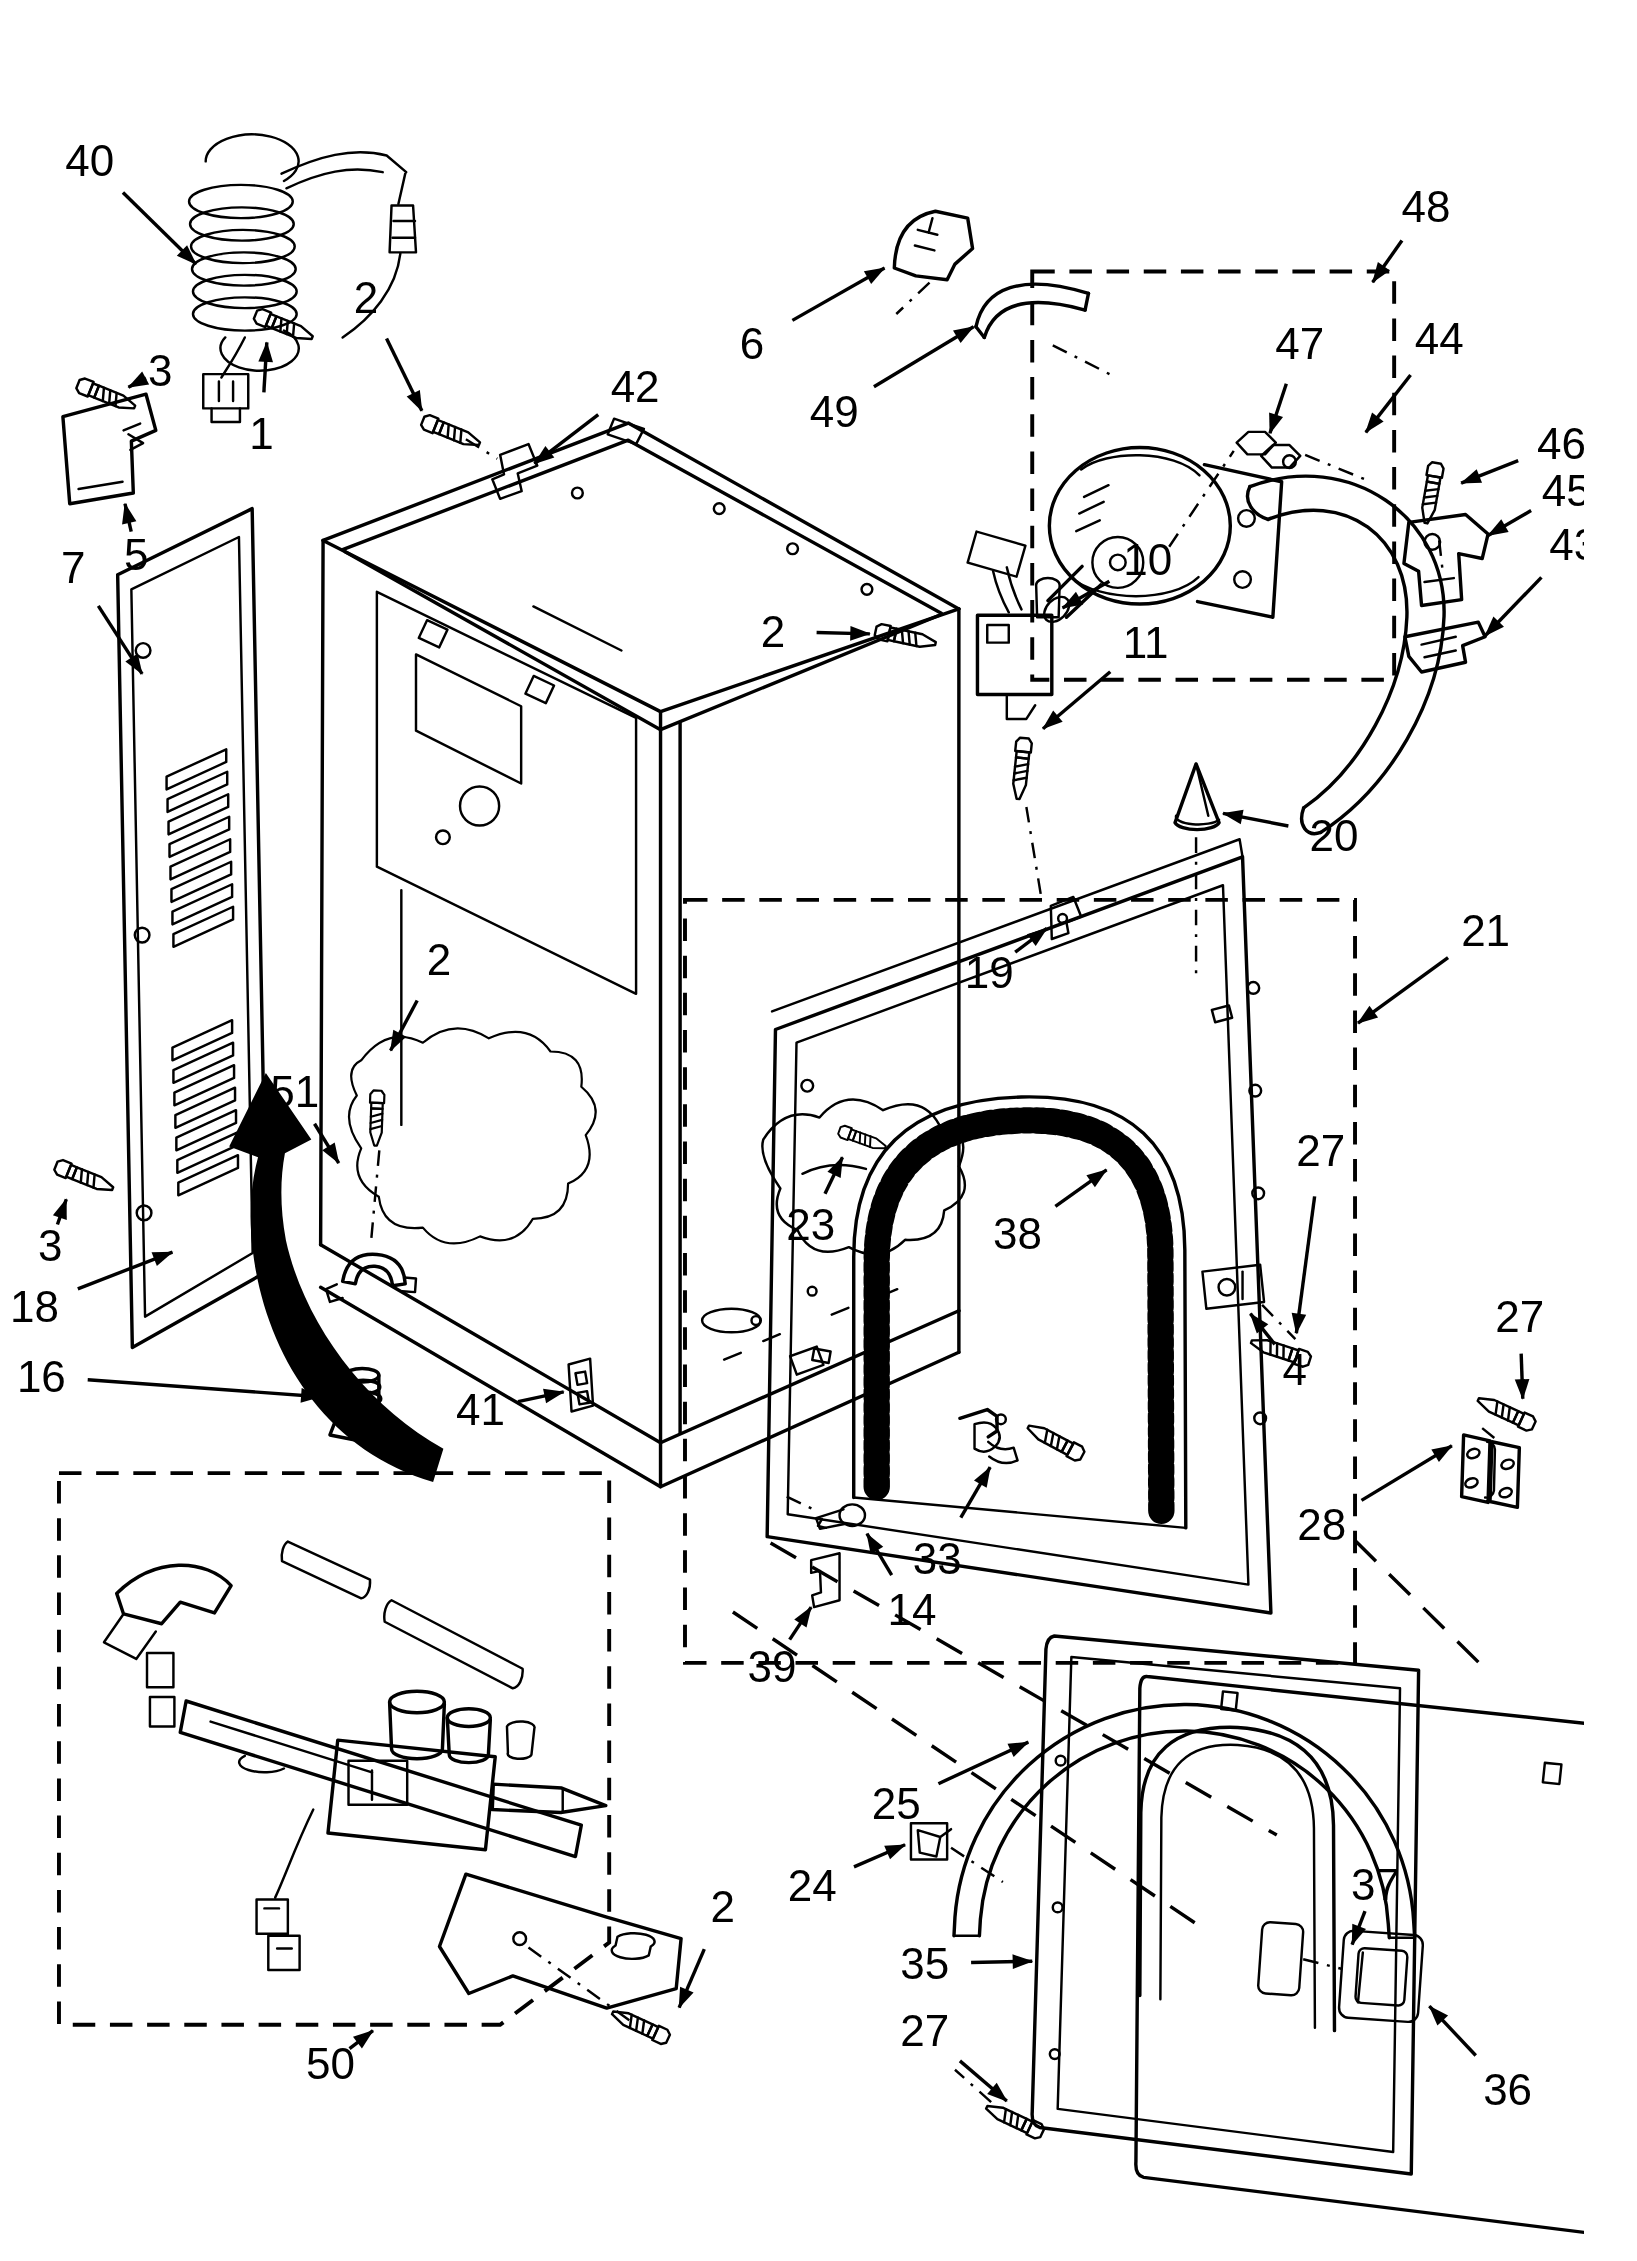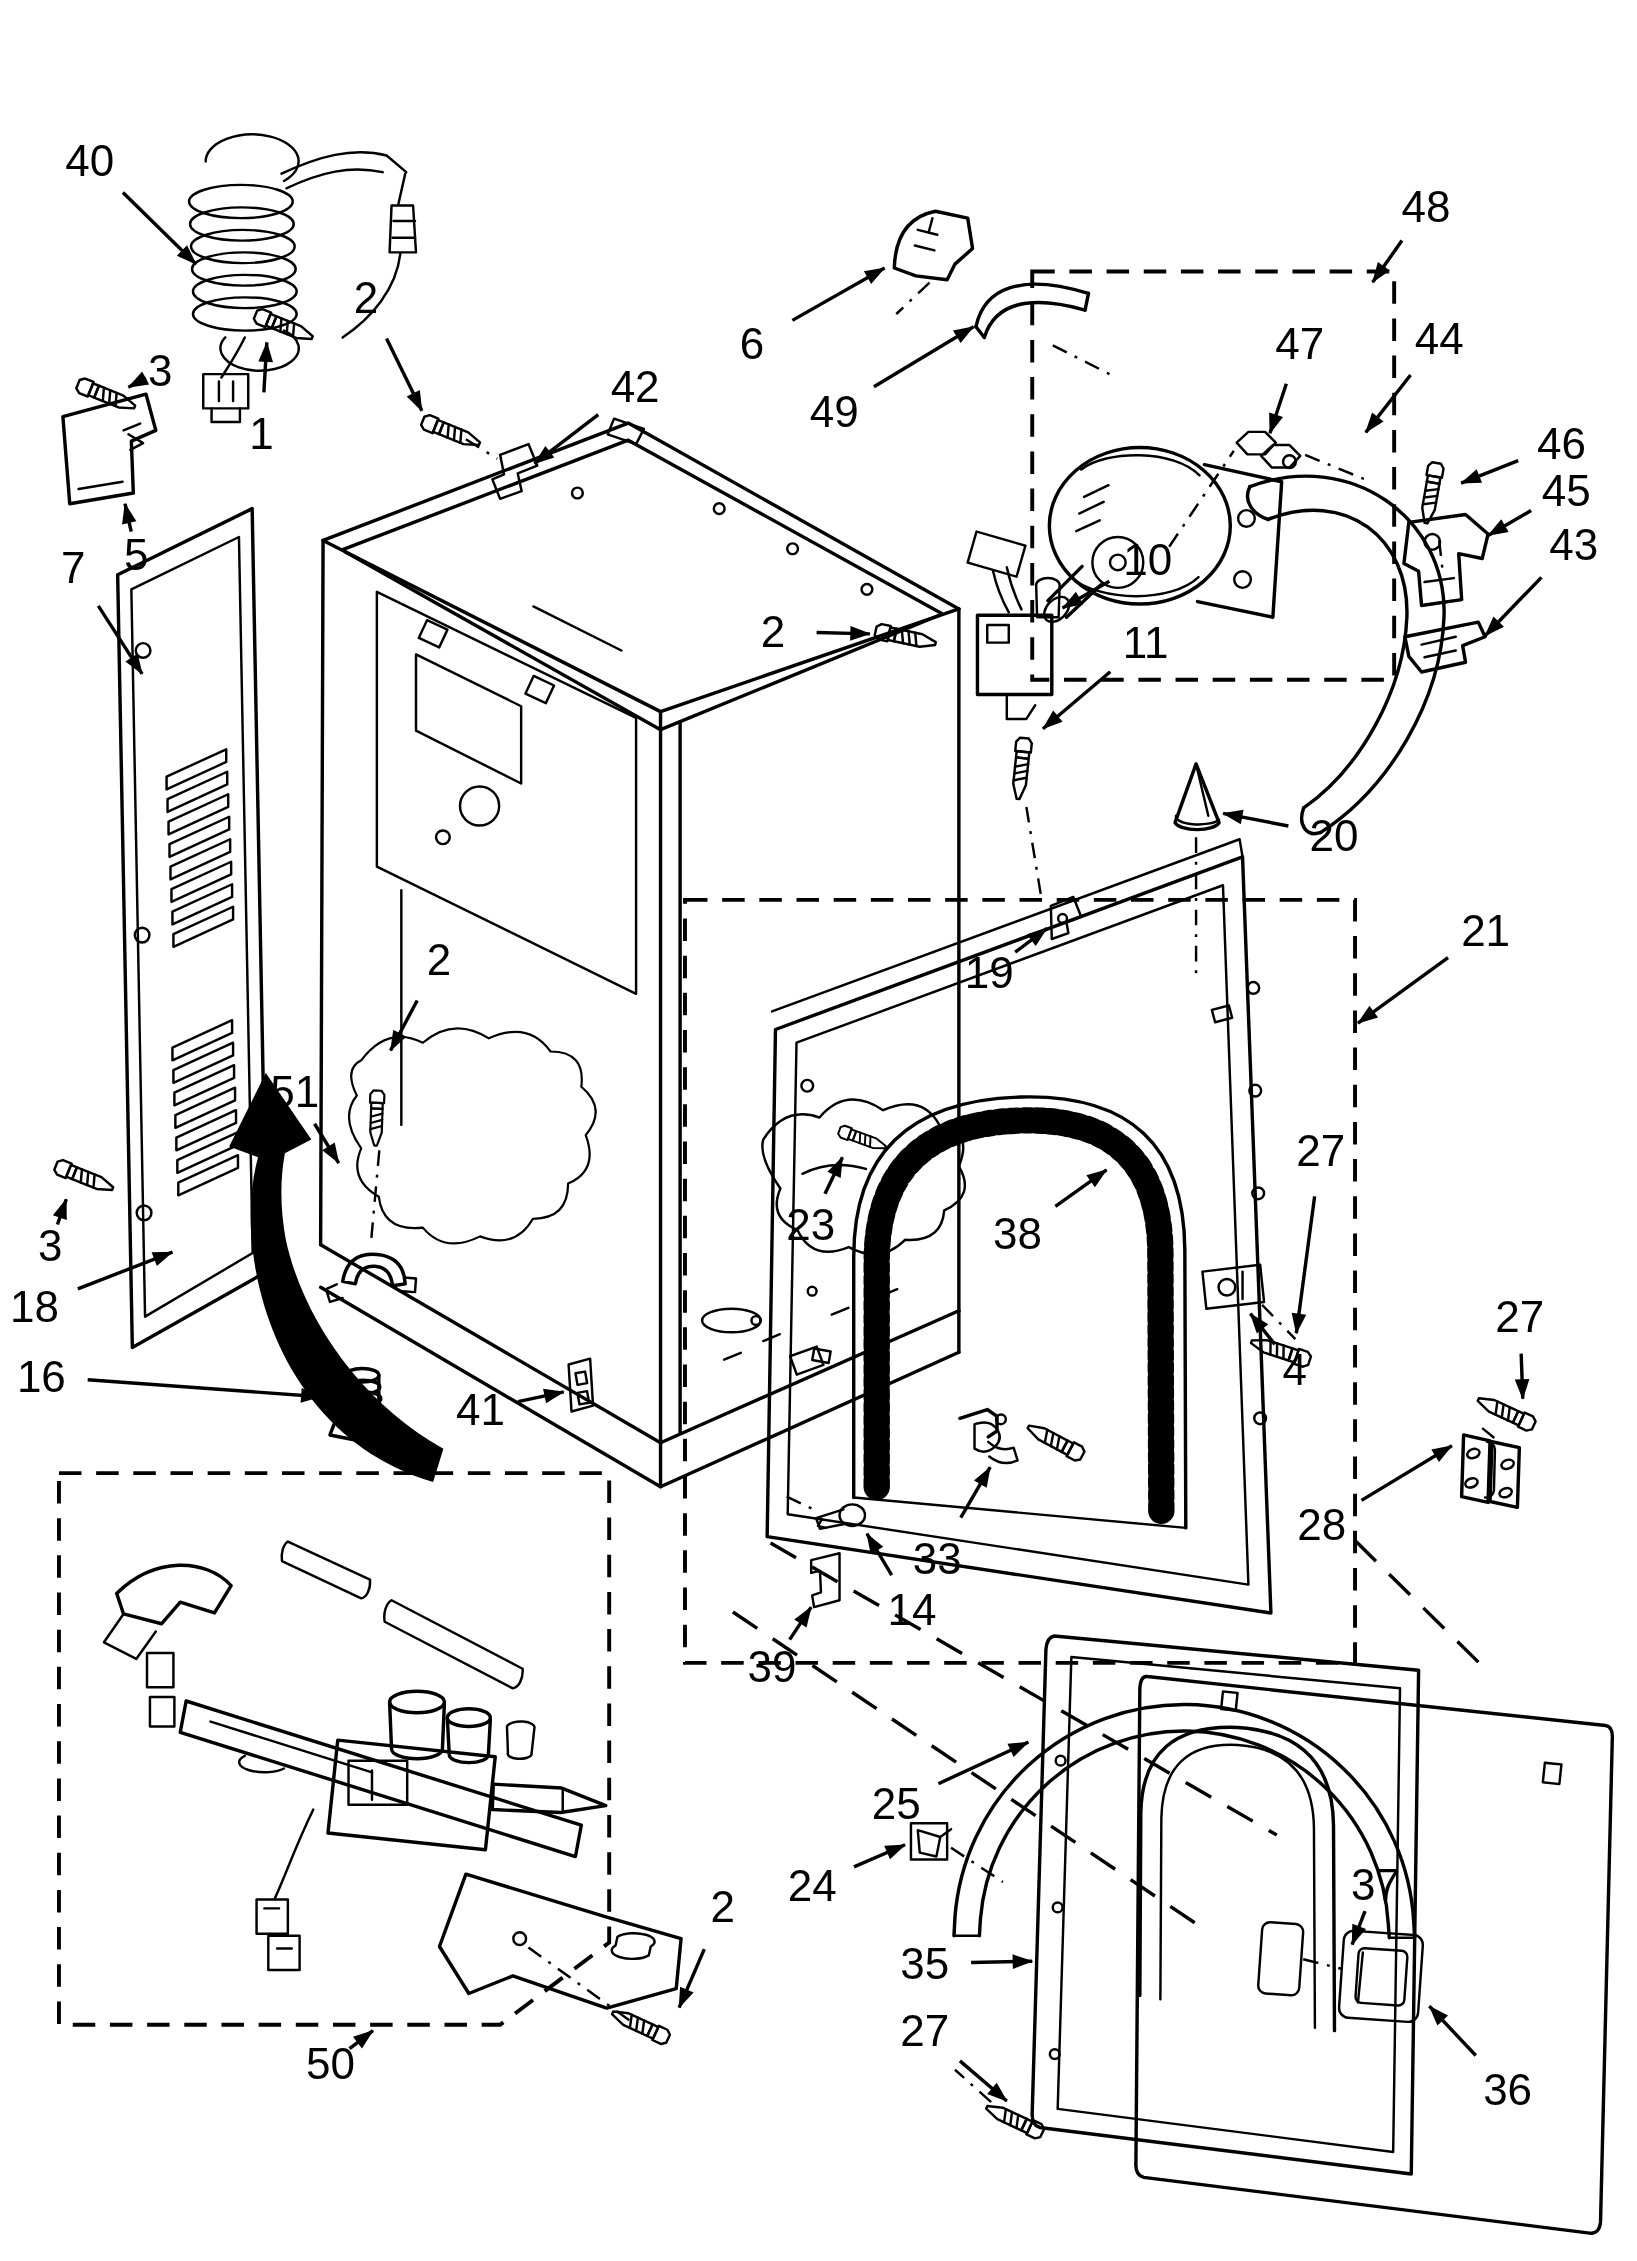--- a/index.html
+++ b/index.html
@@ -1,17 +1,17 @@
 <!DOCTYPE html>
 <html style="font-size:7.8px"><head>
 <meta charset="utf-8">
 <style>
   html,body{margin:0;padding:0;background:#ffffff;}
   .stage{position:relative;width:1584px;height:2261px;background:#ffffff;overflow:hidden;
-         font-family:"Liberation Sans", sans-serif;padding-left:47px;}
+         font-family:"Liberation Sans", sans-serif;}
   svg{position:absolute;inset:0;}
   .ink{stroke:#000;fill:none;stroke-width:7;stroke-linecap:round;stroke-linejoin:round;}
   .fine{stroke:#000;fill:none;stroke-width:5;stroke-linecap:round;stroke-linejoin:round;}
   .dashbox{stroke:#000;fill:none;stroke-width:8;stroke-dasharray:46 30;}
   .dashdot{stroke:#000;fill:none;stroke-width:5;stroke-dasharray:32 18 6 18;}
   .longdash{stroke:#000;fill:none;stroke-width:7;stroke-dasharray:60 38;}
   .blackfill{fill:#000;stroke:none;}
   .band{stroke:#000;fill:none;stroke-width:54;stroke-dasharray:13 13;}
   .callout-text{font-family:"Liberation Sans", sans-serif;fill:#000;text-anchor:middle;}
   .leader{stroke:#000;stroke-width:7;fill:none;}

